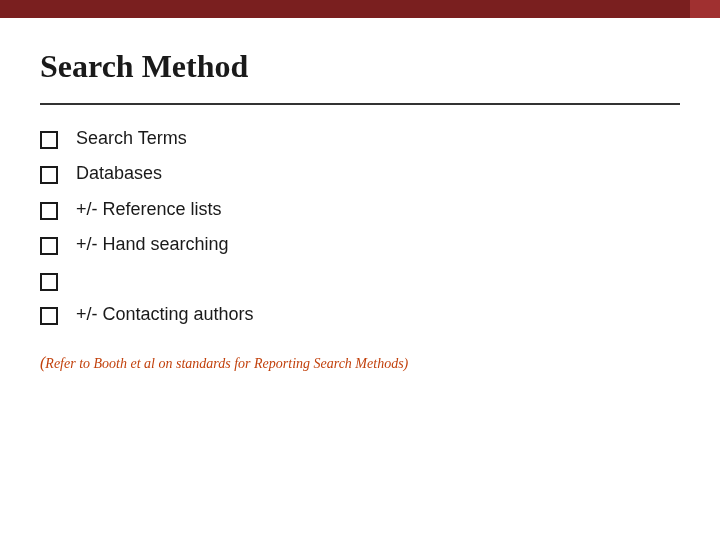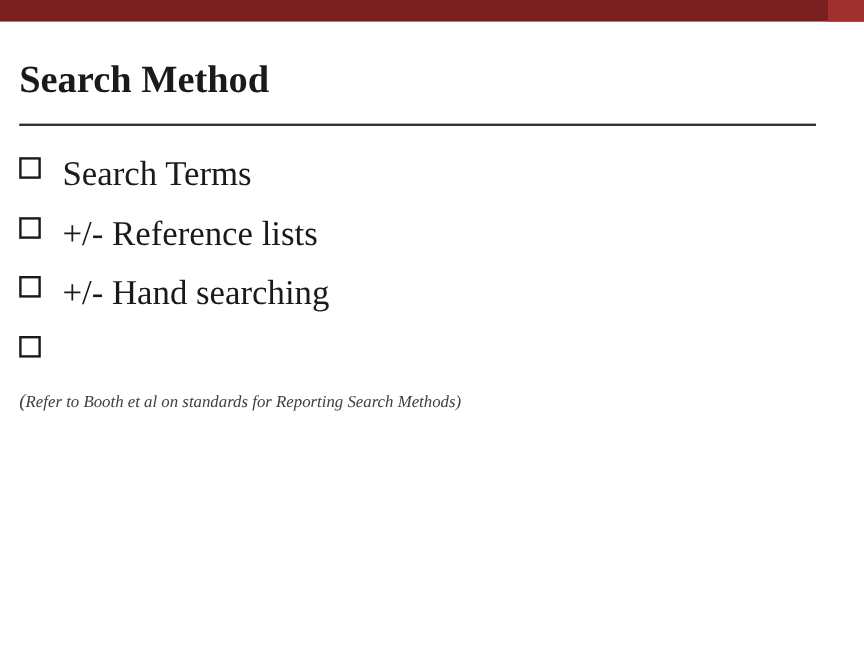--- a/index.html
+++ b/index.html
@@ -26,21 +26,21 @@
     .top-bar-accent {
       position: absolute;
       right: 0;
       top: 0;
       width: 30px;
       height: 18px;
       background: #a03030;
     }
 
     .slide-container {
-      padding: 30px 40px 20px 16px;
+      padding: 30px 40px 20px 40px;
     }
 
     .slide-title {
       font-size: 32px;
       font-weight: bold;
       color: #1a1a1a;
       margin-bottom: 18px;
       font-family: 'Times New Roman', Times, serif;
     }
 
@@ -53,44 +53,44 @@
     .bullet-list {
       list-style: none;
       padding: 0;
       margin-bottom: 28px;
     }
 
     .bullet-list li {
       display: flex;
       align-items: flex-start;
       margin-bottom: 12px;
-      font-size: 29px;
+      font-size: 18px;
       color: #1a1a1a;
-      font-family: Liberation Serif, serif;
+      font-family: Liberation Sans, sans-serif;
     }
 
     .bullet-icon {
       display: inline-block;
       width: 18px;
       height: 18px;
       border: 2px solid #1a1a1a;
       margin-right: 18px;
       margin-top: 4px;
       flex-shrink: 0;
       background: transparent;
     }
 
     .bullet-text {
       line-height: 1.3;
     }
 
     .footnote {
       font-size: 14px;
       font-style: italic;
-      color: #404040;
+      color: #c2410c;
       margin-top: 10px;
       font-family: 'Times New Roman', Times, serif;
     }
 
     .footnote-paren {
       font-size: 16px;
     }
   </style>
 </head>
 <body>
@@ -104,27 +104,35 @@
 
   <hr class="divider">
 
   <ul class="bullet-list">
     <li>
       <span class="bullet-icon"></span>
       <span class="bullet-text">Search Terms</span>
     </li>
     <li>
       <span class="bullet-icon"></span>
+      <span class="bullet-text">Databases</span>
+    </li>
+    <li>
+      <span class="bullet-icon"></span>
       <span class="bullet-text">+/- Reference lists</span>
     </li>
     <li>
       <span class="bullet-icon"></span>
       <span class="bullet-text">+/- Hand searching</span>
     </li>
     <li>
       <span class="bullet-icon"></span>
     </li>
+    <li>
+      <span class="bullet-icon"></span>
+      <span class="bullet-text">+/-  Contacting authors</span>
+    </li>
   </ul>
 
   <p class="footnote">
     <span class="footnote-paren">(</span><span>Refer to Booth et al on standards for Reporting Search Methods)</span>
   </p>
 </div>
 
 </body></html>

